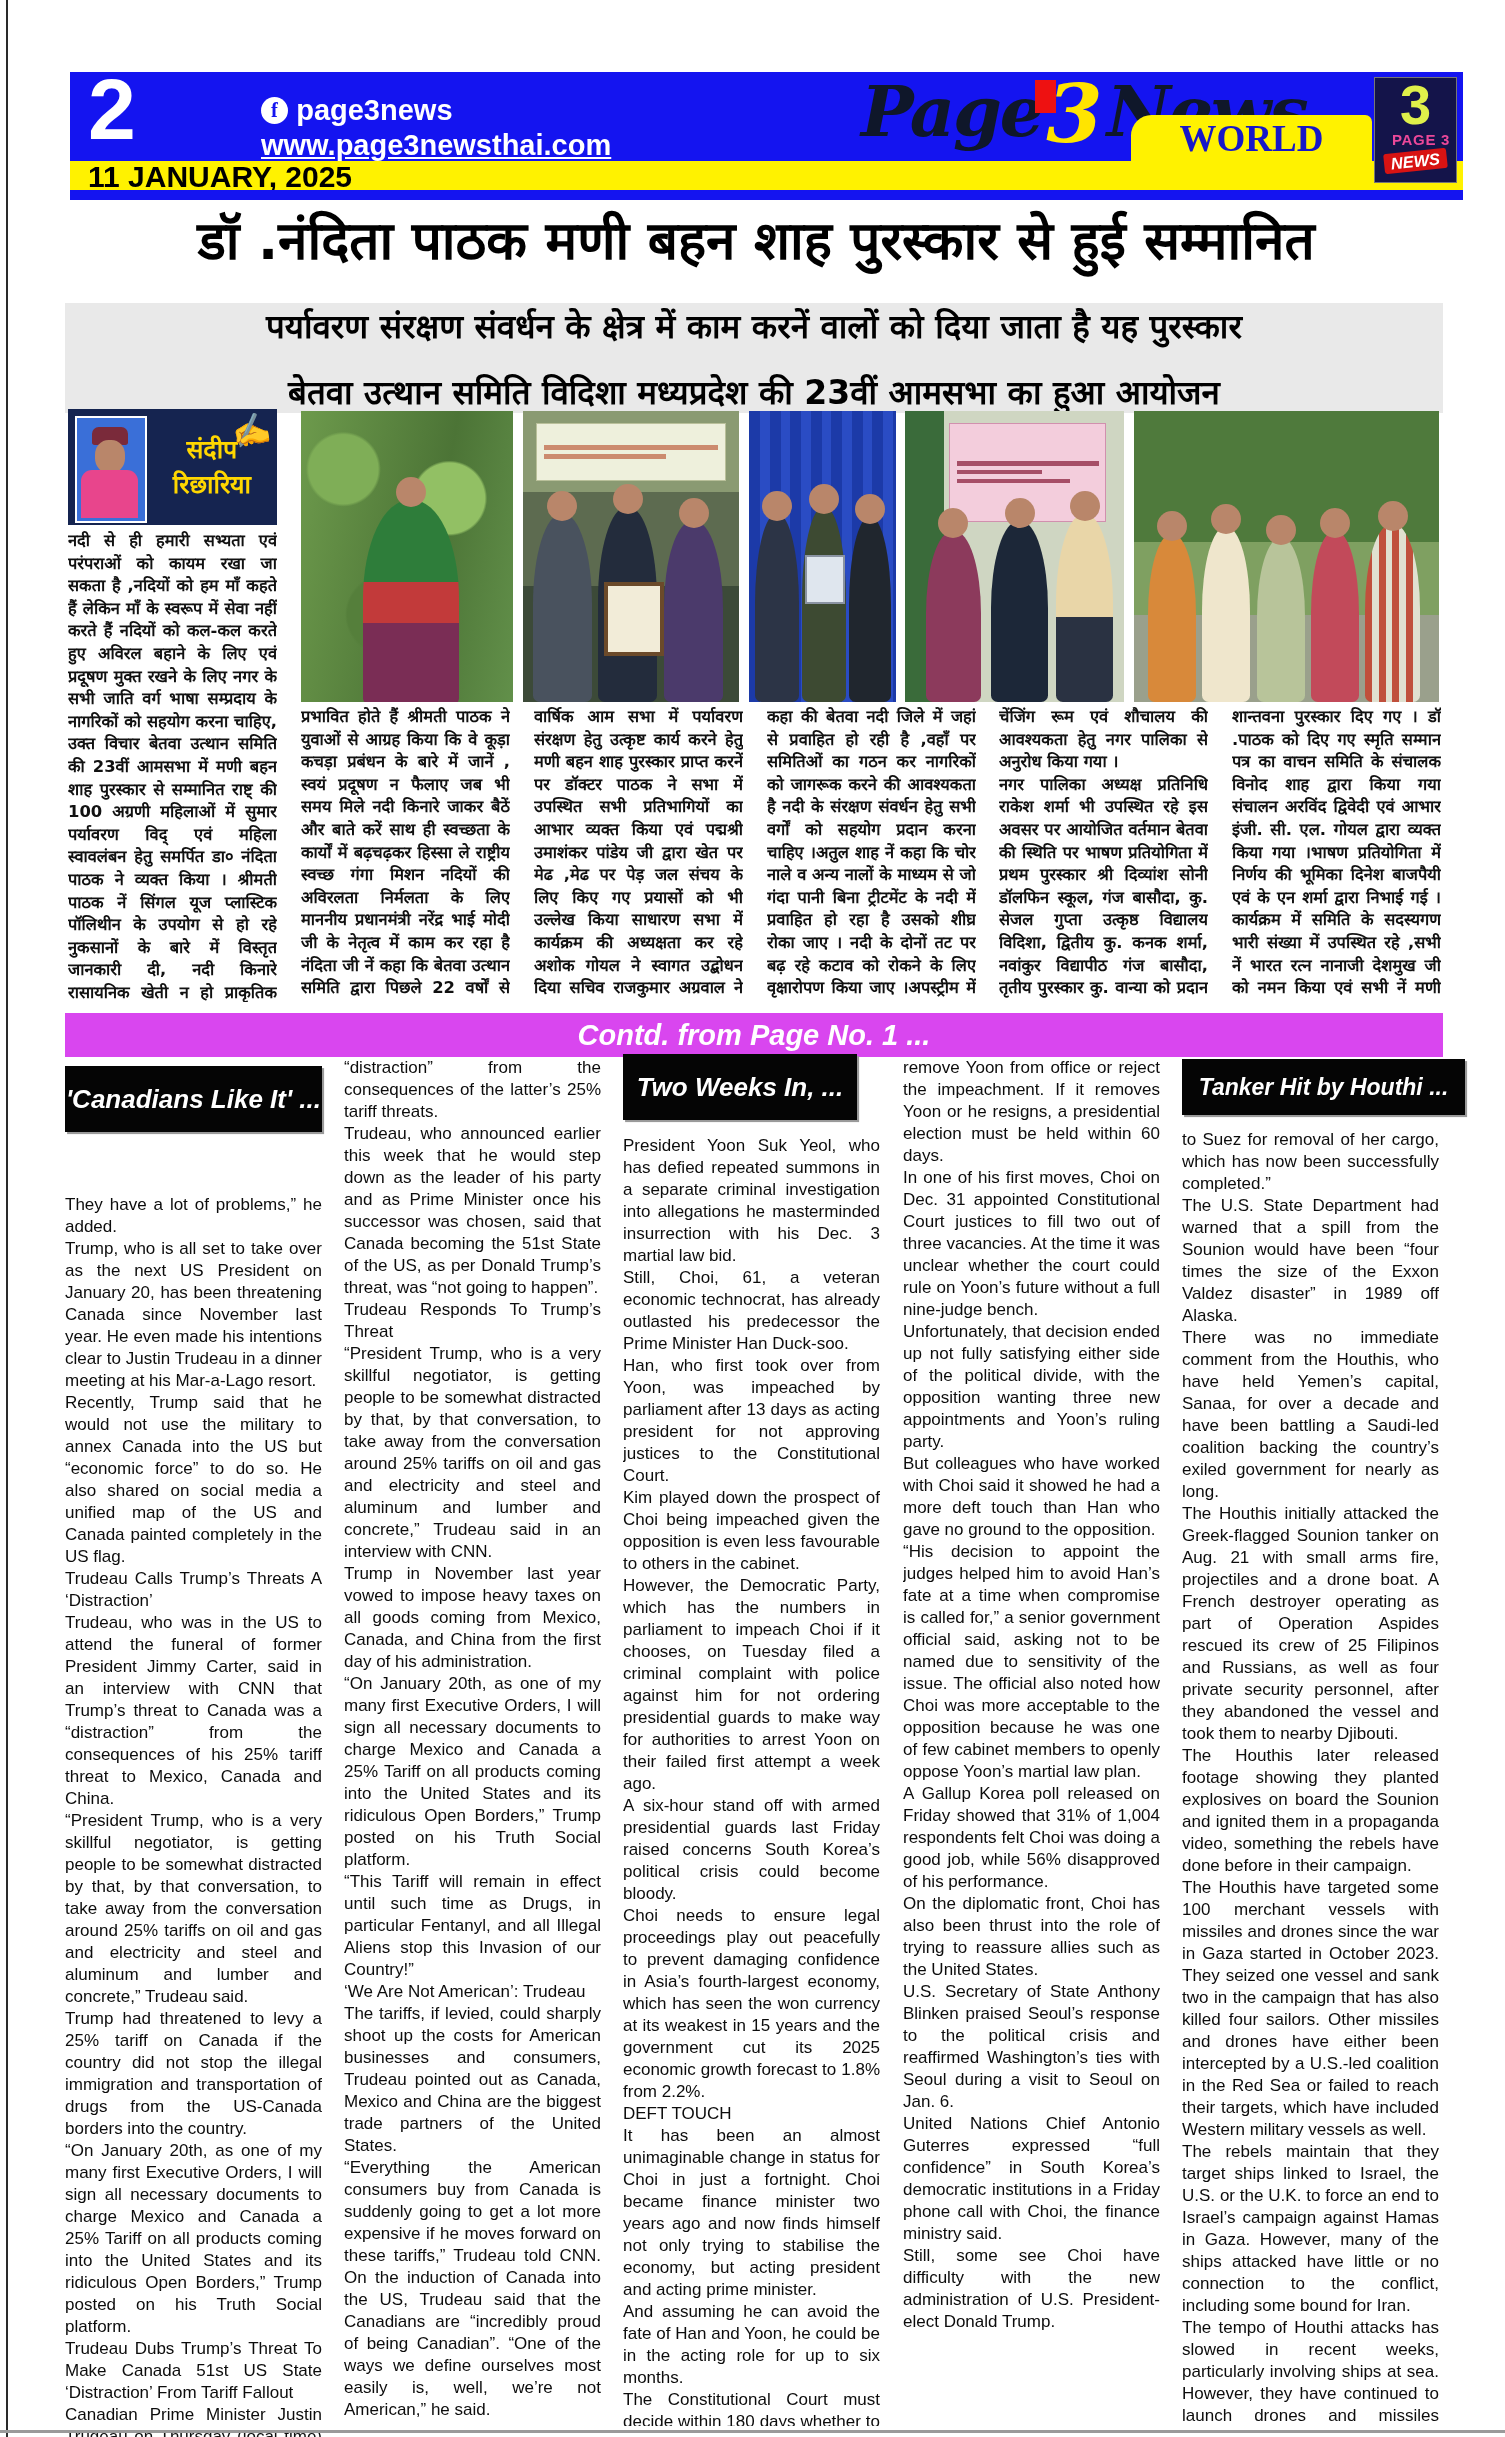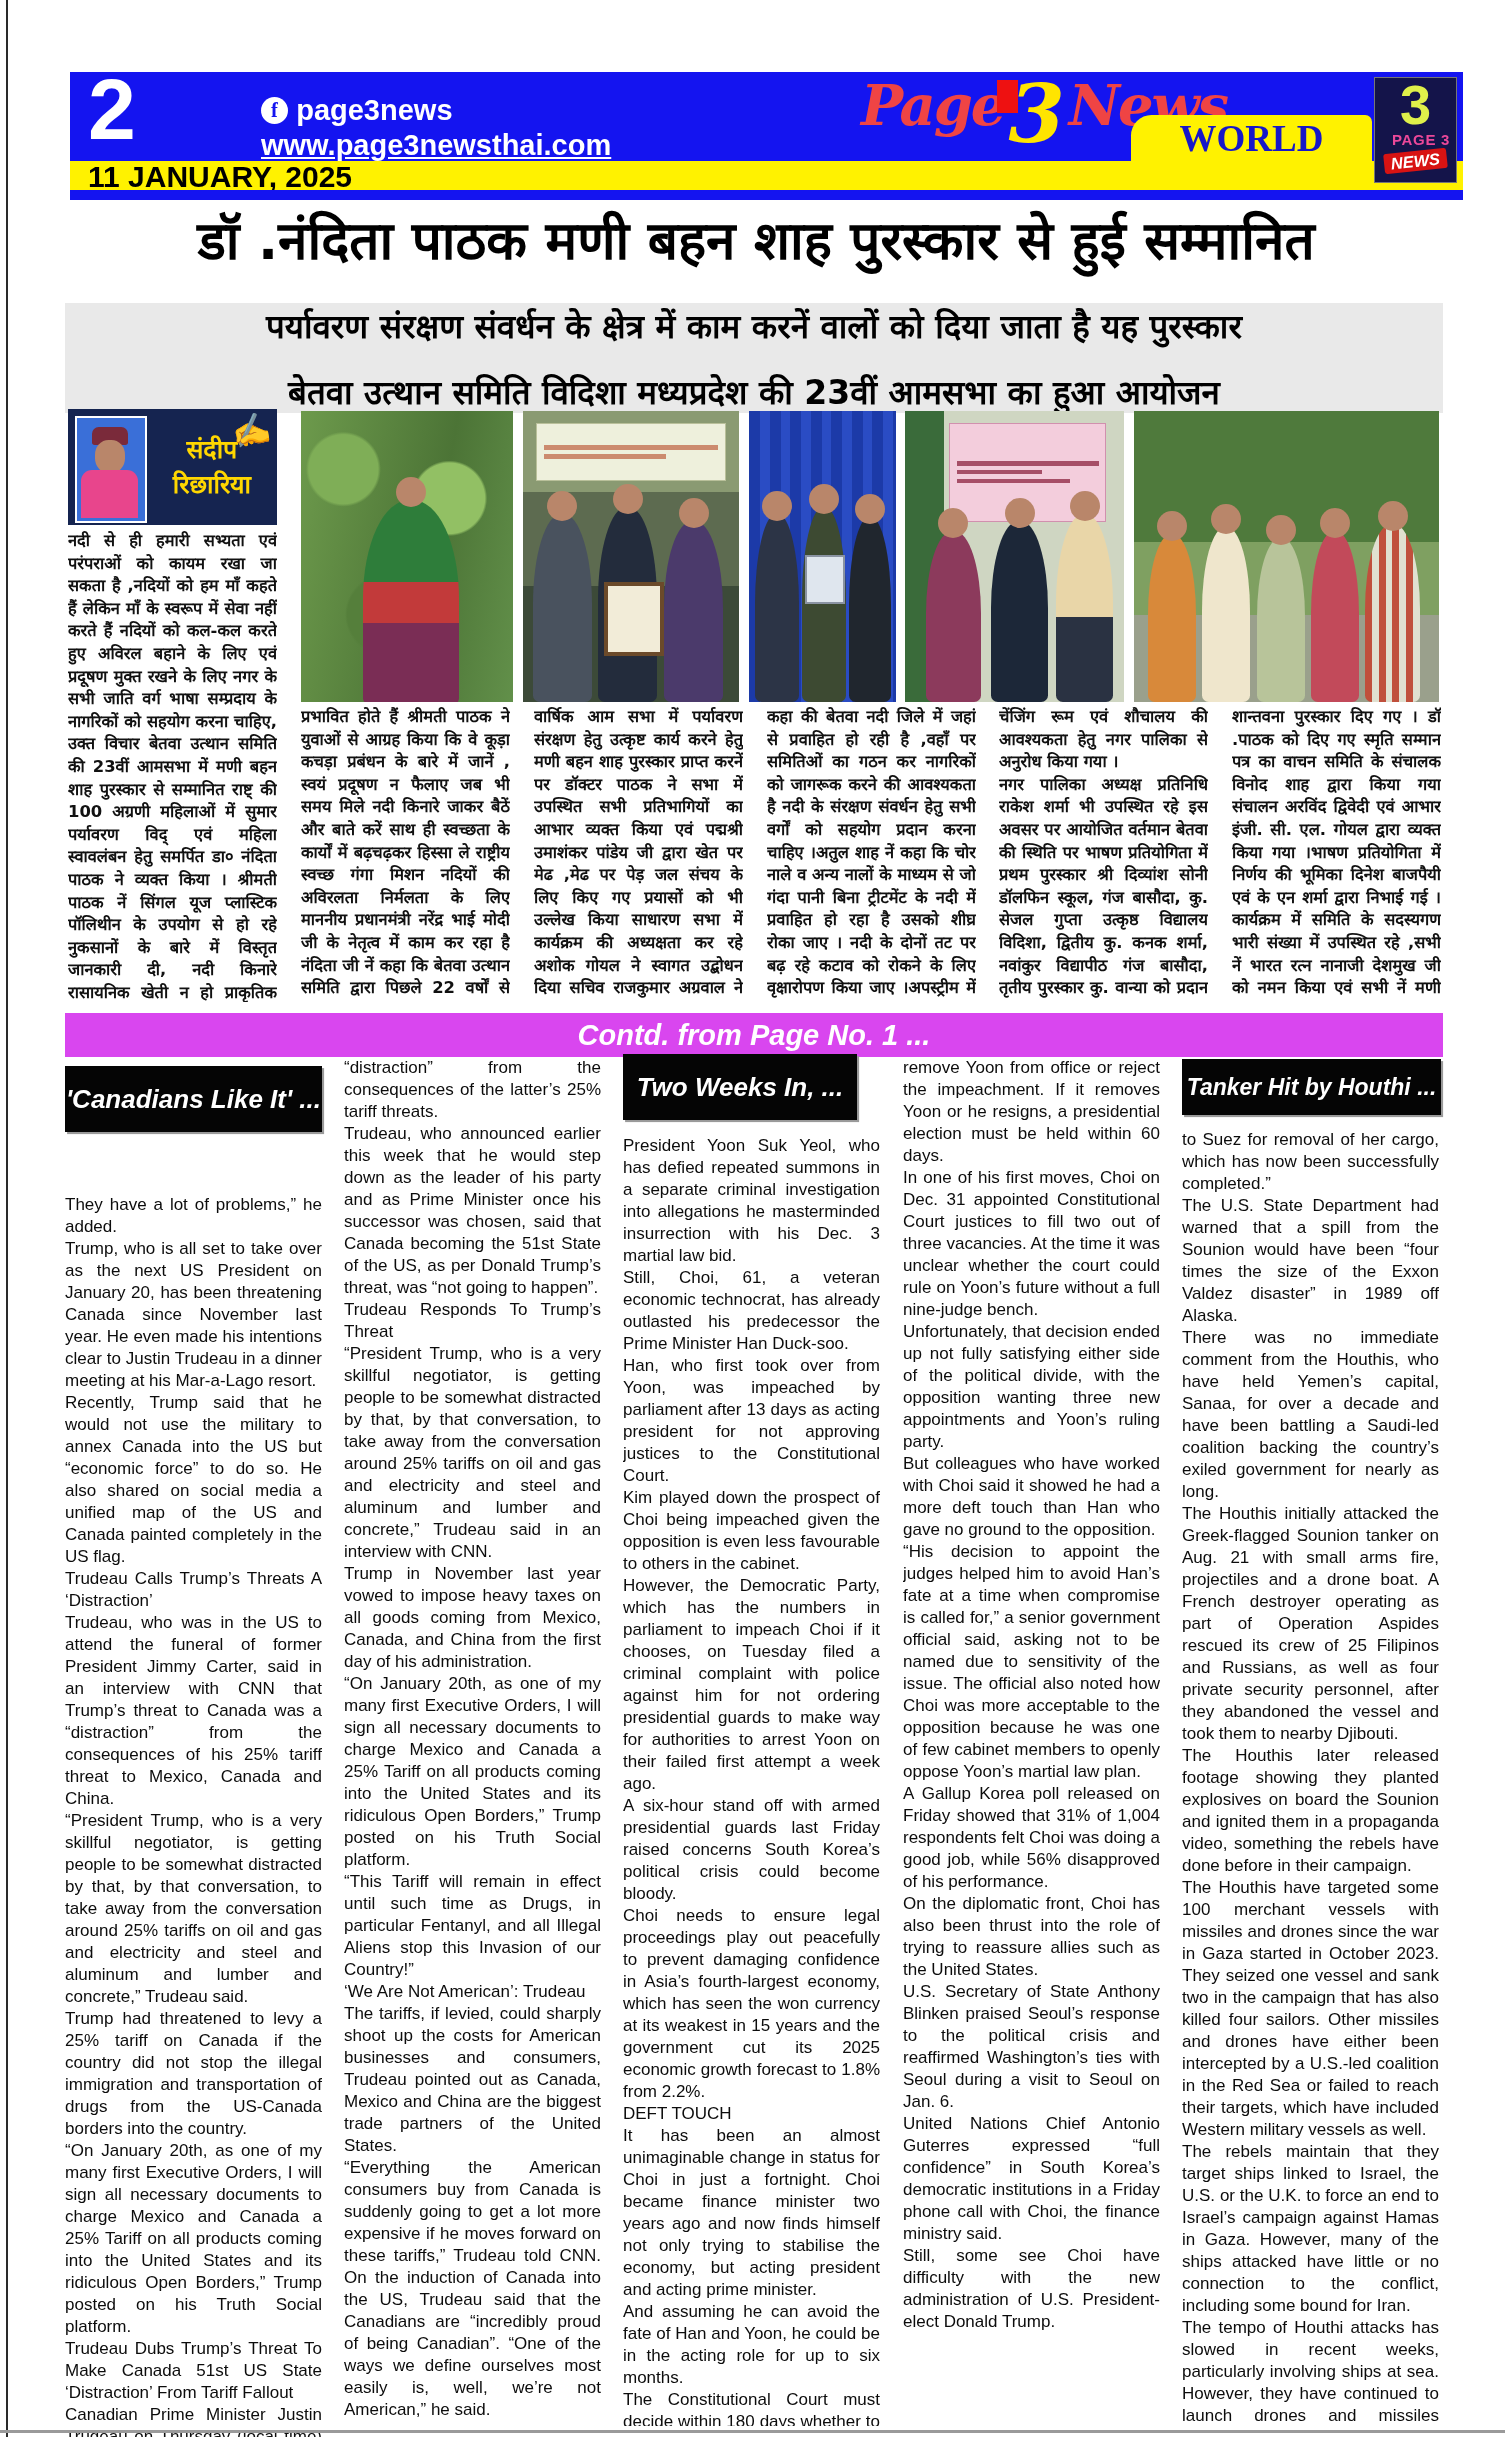--- a/index.html
+++ b/index.html
@@ -10,21 +10,21 @@
   .abs{position:absolute;}
 
   
   .head-blue{left:70px;top:72px;width:1393px;height:89px;background:#1414f0;}
   .page-num{left:88px;top:66px;width:82px;color:#fff;font-size:86px;font-weight:bold;line-height:1;}
   .fb-row{left:261px;top:94px;display:flex;align-items:center;gap:8.2px;color:#fff;font-weight:bold;font-size:29px;}
   .fb-icon{width:27px;height:27px;border-radius:50%;background:#fff;color:#1414f0;display:flex;
            align-items:center;justify-content:center;font-size:20.5px;font-weight:bold;font-family:"Liberation Serif",serif;}
   .site{left:261px;top:129px;color:#fff;font-weight:bold;font-size:29px;text-decoration:underline;}
   .logo{left:861px;top:77px;display:flex;align-items:flex-start;font-family:"DejaVu Serif",serif;font-weight:bold;}
-  .logo .p1,.logo .p3{color:#ef4444;font-size:56px;line-height:1;letter-spacing:-2.1px;font-style:italic;text-align:center;}
+  .logo .p1,.logo .p3{color:#0f172a;font-size:70px;line-height:1;letter-spacing:-2.1px;font-style:italic;text-align:center;}
   .logo .p2{color:#ffe400;font-size:81px;line-height:.92;position:relative;margin:0 4.1px;font-style:italic;}
   .logo .red-notch{position:absolute;left:-11px;top:2.7px;width:20.5px;height:33px;background:#ee1111;}
   .world-tab{left:1131px;top:115px;width:241px;height:47px;background:#fff200;border-radius:20.5px 6.8px 0 0;
              display:flex;align-items:center;justify-content:center;}
   .world-tab span{color:#1717c8;font-size:37px;font-weight:bold;font-family:"Liberation Serif",serif;}
   .head-yellow{left:70px;top:161px;width:1393px;height:29px;background:#fff200;}
   .date{left:88px;top:160px;color:#000;font-weight:bold;font-size:30px;}
   .head-blue-thin{left:70px;top:190px;width:1393px;height:9.6px;background:#1414f0;}
   .badge{left:1374px;top:77px;width:81px;height:104px;background:#14144a;border:1.4px solid #777;
          display:flex;flex-direction:column;align-items:center;}
@@ -208,21 +208,21 @@
 In one of his first moves, Choi on Dec. 31 appointed Constitutional Court justices to fill two out of three vacancies. At the time it was unclear whether the court could rule on Yoon’s future without a full nine-judge bench.
 Unfortunately, that decision ended up not fully satisfying either side of the political divide, with the opposition wanting three new appointments and Yoon’s ruling party.
 But colleagues who have worked with Choi said it showed he had a more deft touch than Han who gave no ground to the opposition.
 “His decision to appoint the judges helped him to avoid Han’s fate at a time when compromise is called for,” a senior government official said, asking not to be named due to sensitivity of the issue. The official also noted how Choi was more acceptable to the opposition because he was one of few cabinet members to openly oppose Yoon’s martial law plan.
 A Gallup Korea poll released on Friday showed that 31% of 1,004 respondents felt Choi was doing a good job, while 56% disapproved of his performance.
 On the diplomatic front, Choi has also been thrust into the role of trying to reassure allies such as the United States.
 U.S. Secretary of State Anthony Blinken praised Seoul’s response to the political crisis and reaffirmed Washington’s ties with Seoul during a visit to Seoul on Jan. 6.
 United Nations Chief Antonio Guterres expressed “full confidence” in South Korea’s democratic institutions in a Friday phone call with Choi, the finance ministry said.
 Still, some see Choi have difficulty with the new administration of U.S. President-elect Donald Trump.</div>
 
-  <div class="abs sechead" style="left:1182px;top:1059px;width:259px;height:56px;font-size:23px;">Tanker Hit by Houthi ...</div>
+  <div class="abs sechead" style="left:1182px;top:1059px;width:283px;height:56px;font-size:23px;">Tanker Hit by Houthi ...</div>
   <div class="abs ecol" style="left:1182px;top:1129px;height:1297px;">to Suez for removal of her cargo, which has now been successfully completed.”
 The U.S. State Department had warned that a spill from the Sounion would have been “four times the size of the Exxon Valdez disaster” in 1989 off Alaska.
 There was no immediate comment from the Houthis, who have held Yemen’s capital, Sanaa, for over a decade and have been battling a Saudi-led coalition backing the country’s exiled government for nearly as long.
 The Houthis initially attacked the Greek-flagged Sounion tanker on Aug. 21 with small arms fire, projectiles and a drone boat. A French destroyer operating as part of Operation Aspides rescued its crew of 25 Filipinos and Russians, as well as four private security personnel, after they abandoned the vessel and took them to nearby Djibouti.
 The Houthis later released footage showing they planted explosives on board the Sounion and ignited them in a propaganda video, something the rebels have done before in their campaign.
 The Houthis have targeted some 100 merchant vessels with missiles and drones since the war in Gaza started in October 2023. They seized one vessel and sank two in the campaign that has also killed four sailors. Other missiles and drones have either been intercepted by a U.S.-led coalition in the Red Sea or failed to reach their targets, which have included Western military vessels as well.
 The rebels maintain that they target ships linked to Israel, the U.S. or the U.K. to force an end to Israel’s campaign against Hamas in Gaza. However, many of the ships attacked have little or no connection to the conflict, including some bound for Iran.
 The tempo of Houthi attacks has slowed in recent weeks, particularly involving ships at sea. However, they have continued to launch drones and missiles targeting Israel.</div>
 
 </div>

